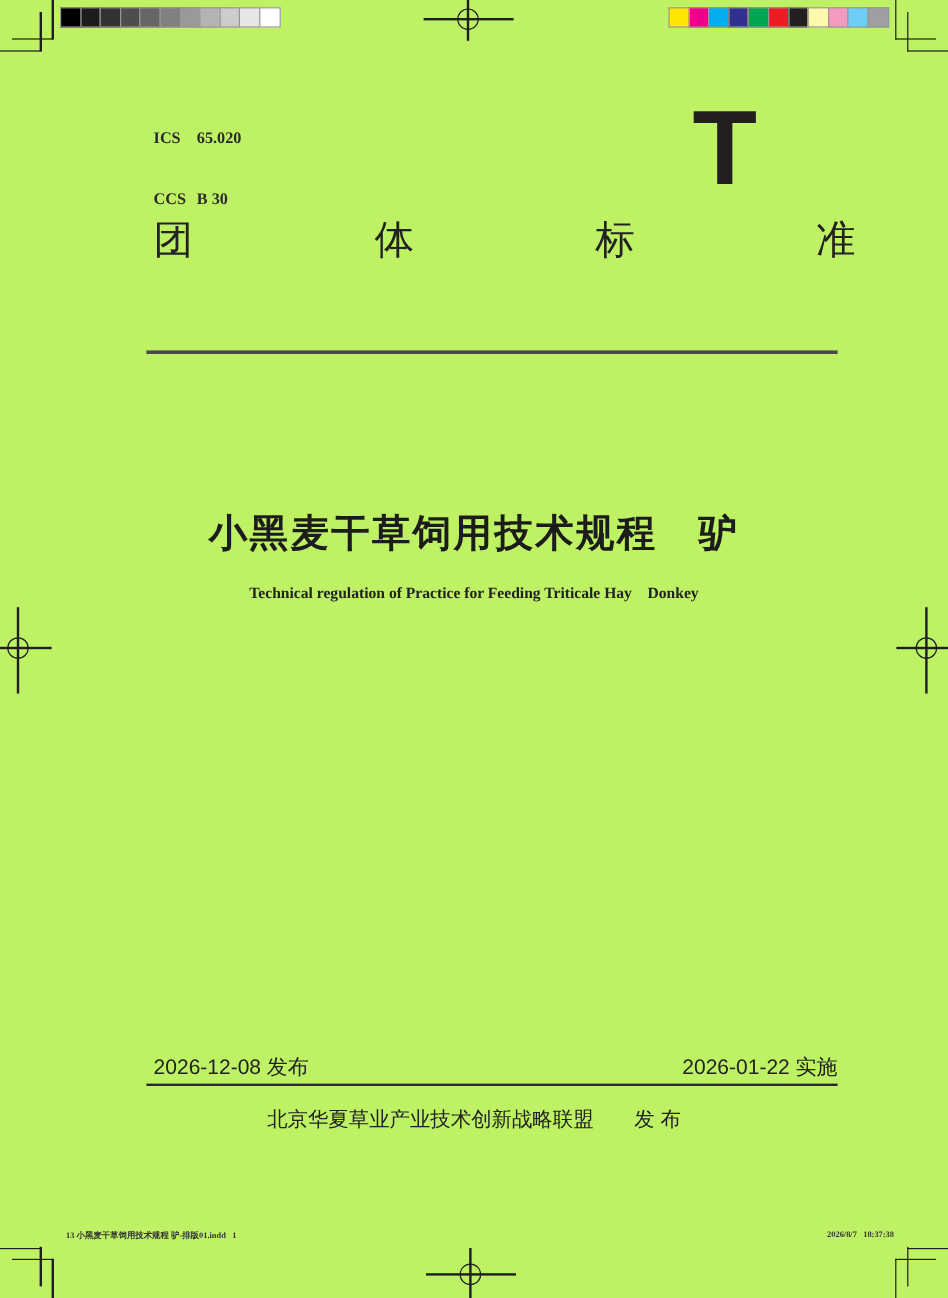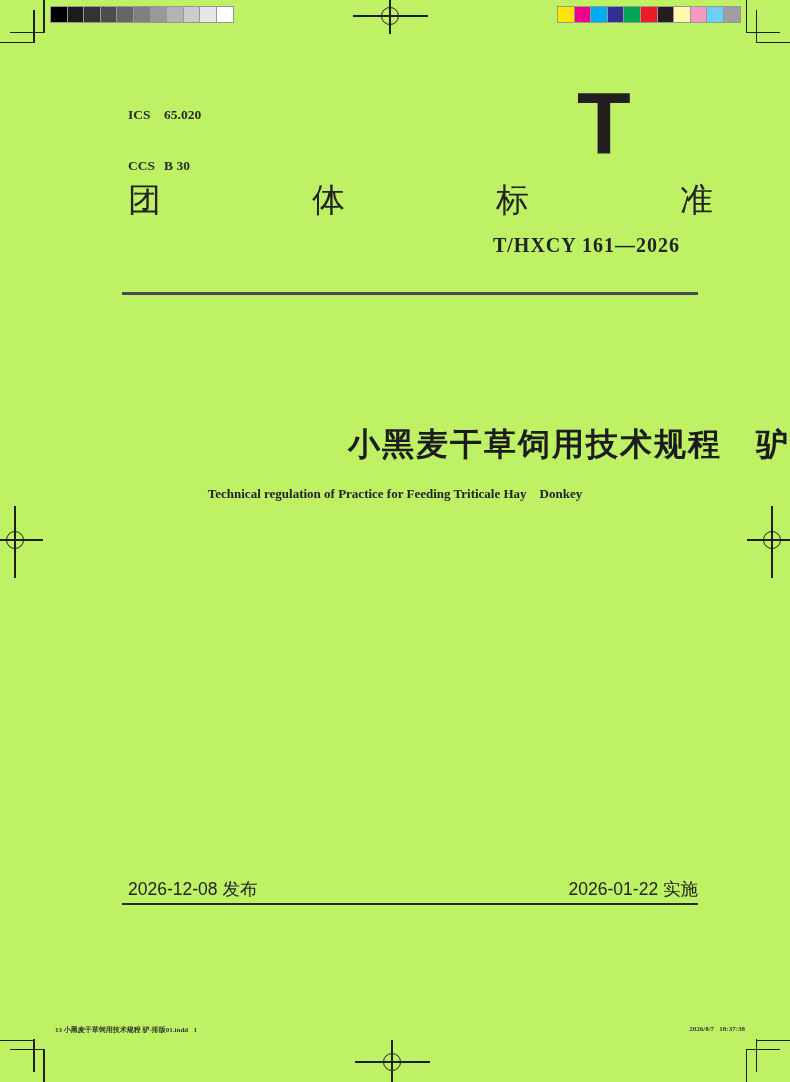--- a/index.html
+++ b/index.html
@@ -40,21 +40,21 @@
 
   .std-code {
     position:absolute; right:110px; top:234px;
     font-family:"Liberation Serif", serif; font-weight:bold;
     font-size:20px; letter-spacing:1px; color:#222222;
   }
 
   .rule-top { left:122px; top:292px; width:576px; height:3px; }
 
   .title-cn {
-    position:absolute; left:0; top:423px; width:790px; text-align:right;
+    position:absolute; left:0; top:423px; width:790px; text-align:center;
     font-size:32px; font-weight:bold; letter-spacing:2px; color:#1c1c1c;
     white-space:pre;
   }
   .title-en {
     position:absolute; left:0; top:486px; width:790px; text-align:center;
     font-family:"Liberation Serif", serif; font-weight:bold;
     font-size:13px; color:#222222; white-space:pre;
   }
 
   .date-row {
@@ -156,30 +156,30 @@
 
   <div class="big-t">T</div>
 
   <div class="std-type-row">
     <span>团</span>
     <span>体</span>
     <span>标</span>
     <span>准</span>
   </div>
 
-  <div class="std-code">T/HXCY 161—2026</div>
 
   <div class="gline rule-top"></div>
 
   <div class="title-cn">小黑麦干草饲用技术规程　驴</div>
   <div class="title-en">Technical regulation of Practice for Feeding Triticale Hay    Donkey</div>
 
   <div class="date-row">
     <span>2026-12-08 发布</span>
     <span>2026-01-22 实施</span>
   </div>
   <div class="line rule-bottom"></div>
 
+  <div class="publisher">北京华夏草业产业技术创新战略联盟　　发 布</div>
 
   <div class="print-footer pf-left">13 小黑麦干草饲用技术规程 驴-排版01.indd   1</div>
   <div class="print-footer pf-right">2026/8/7   18:37:38</div>
 
 </div>
 
 </body></html>

